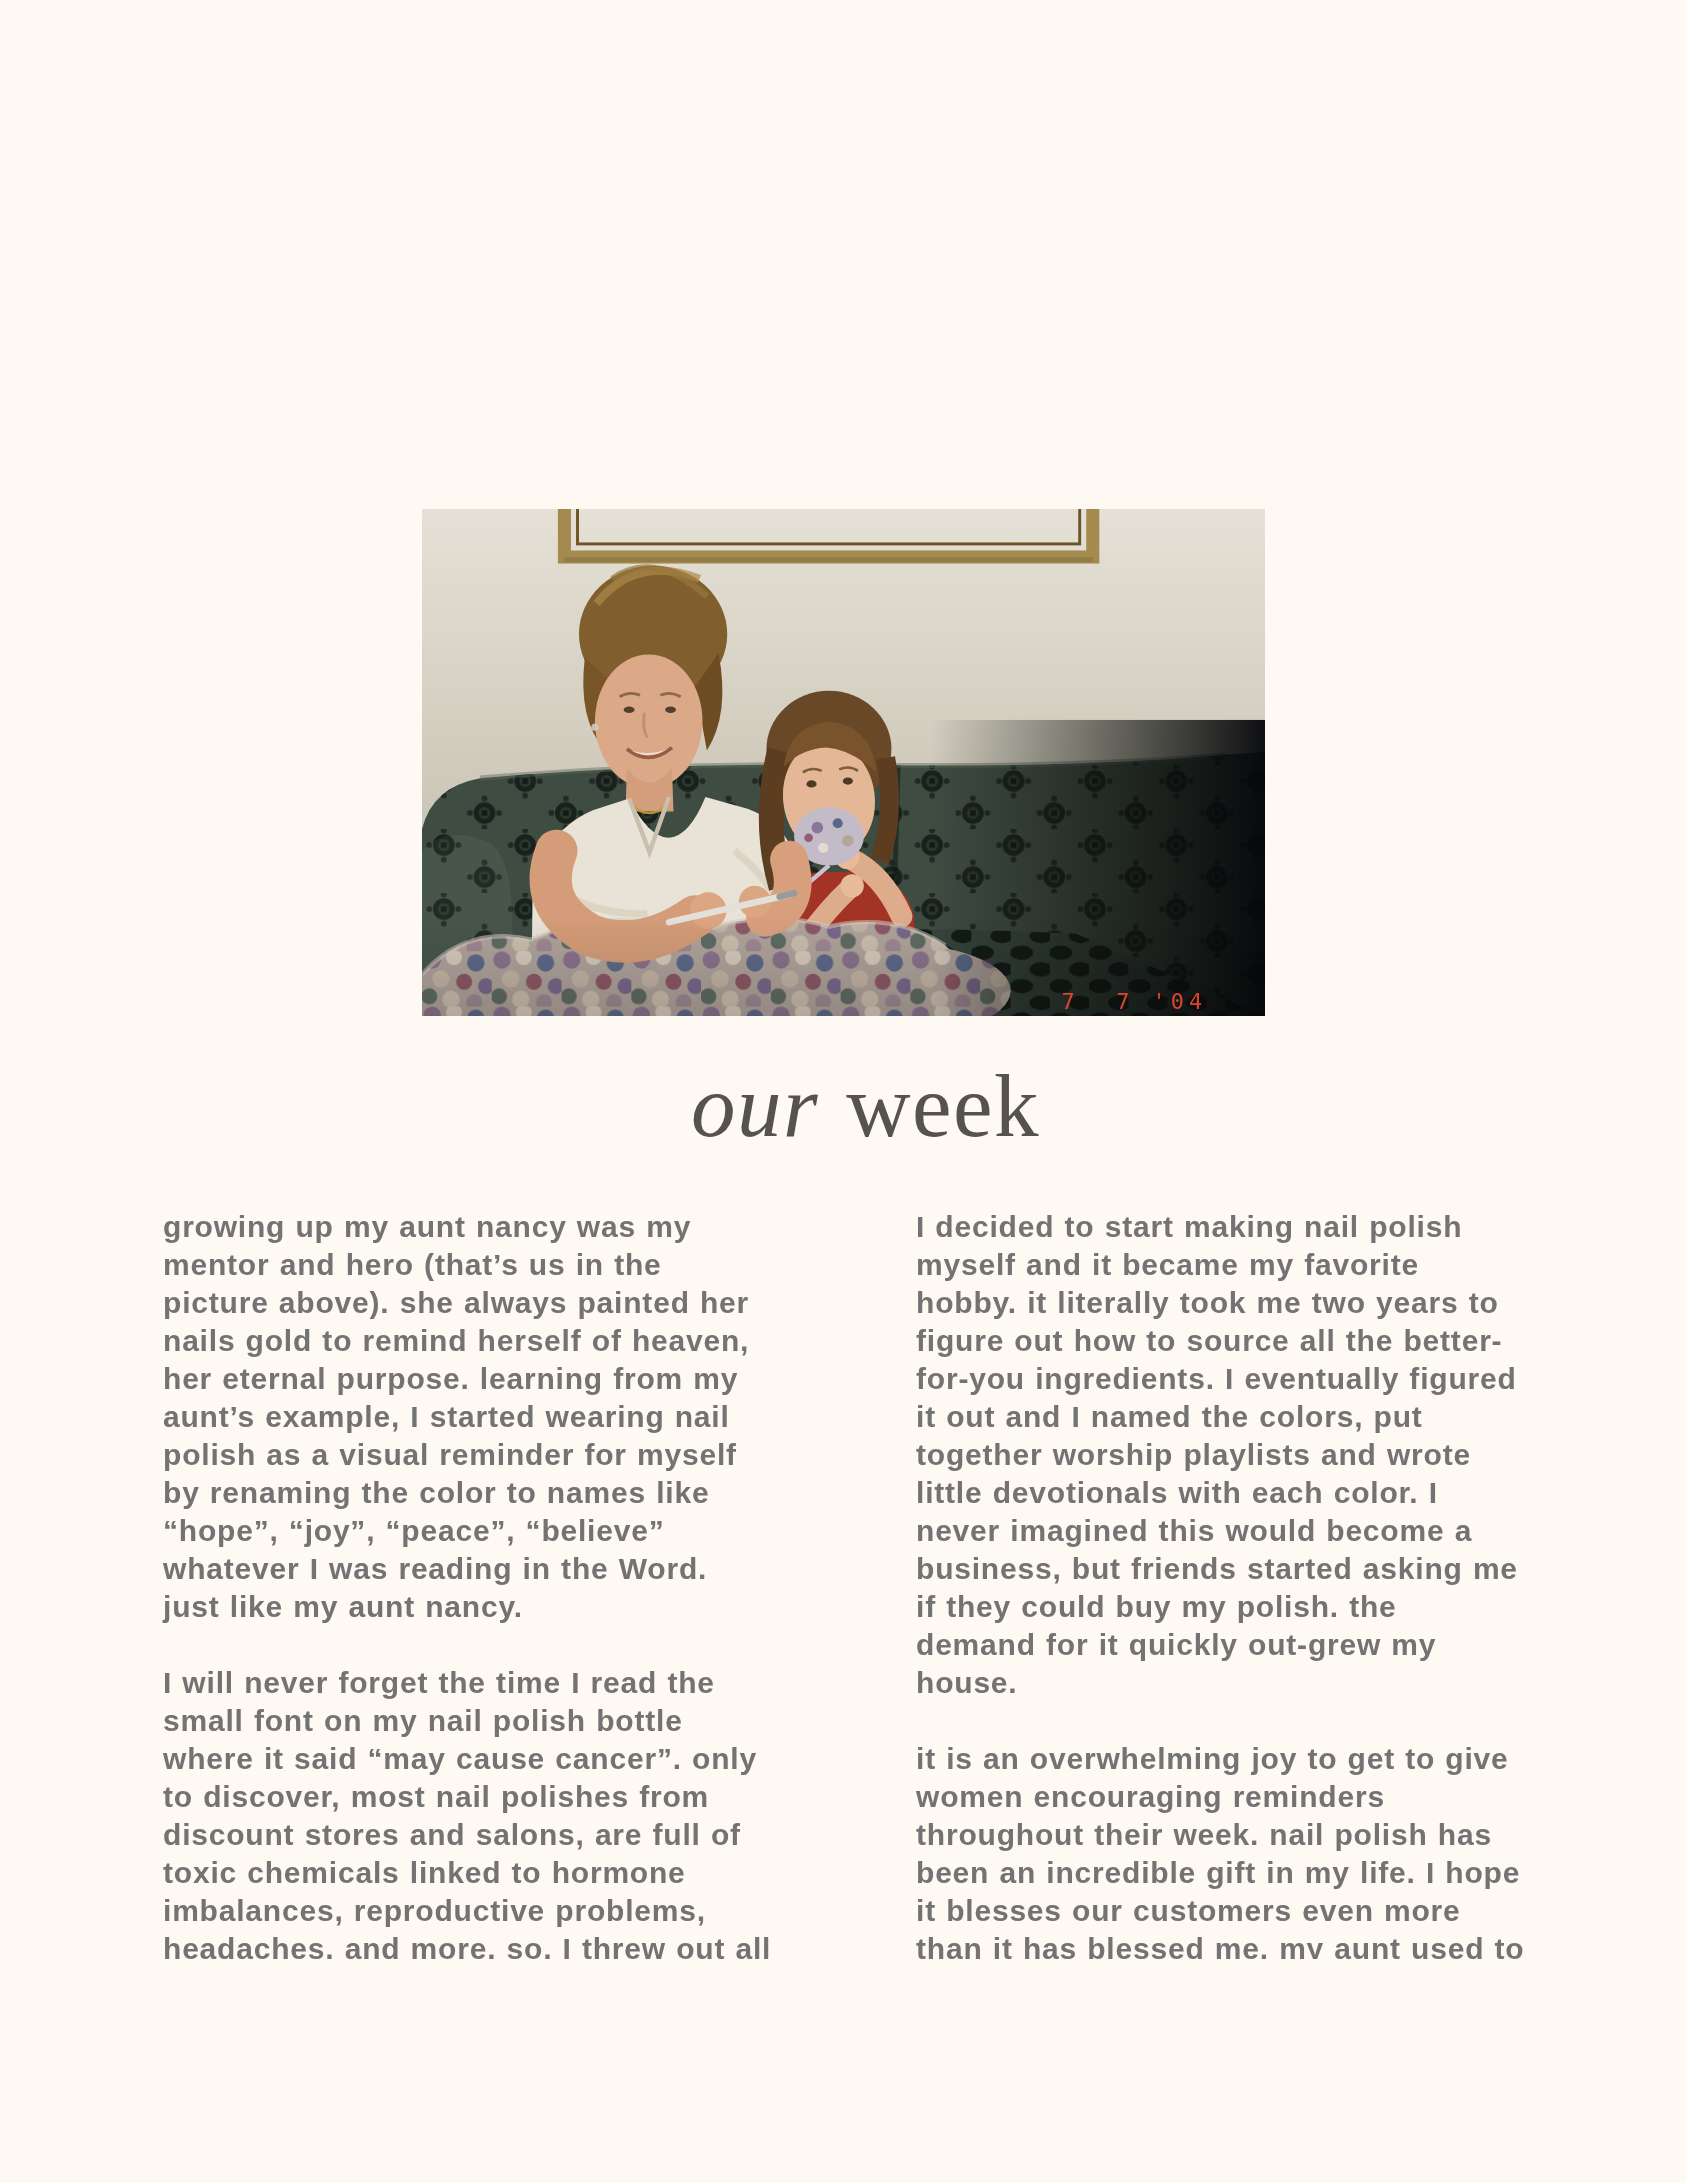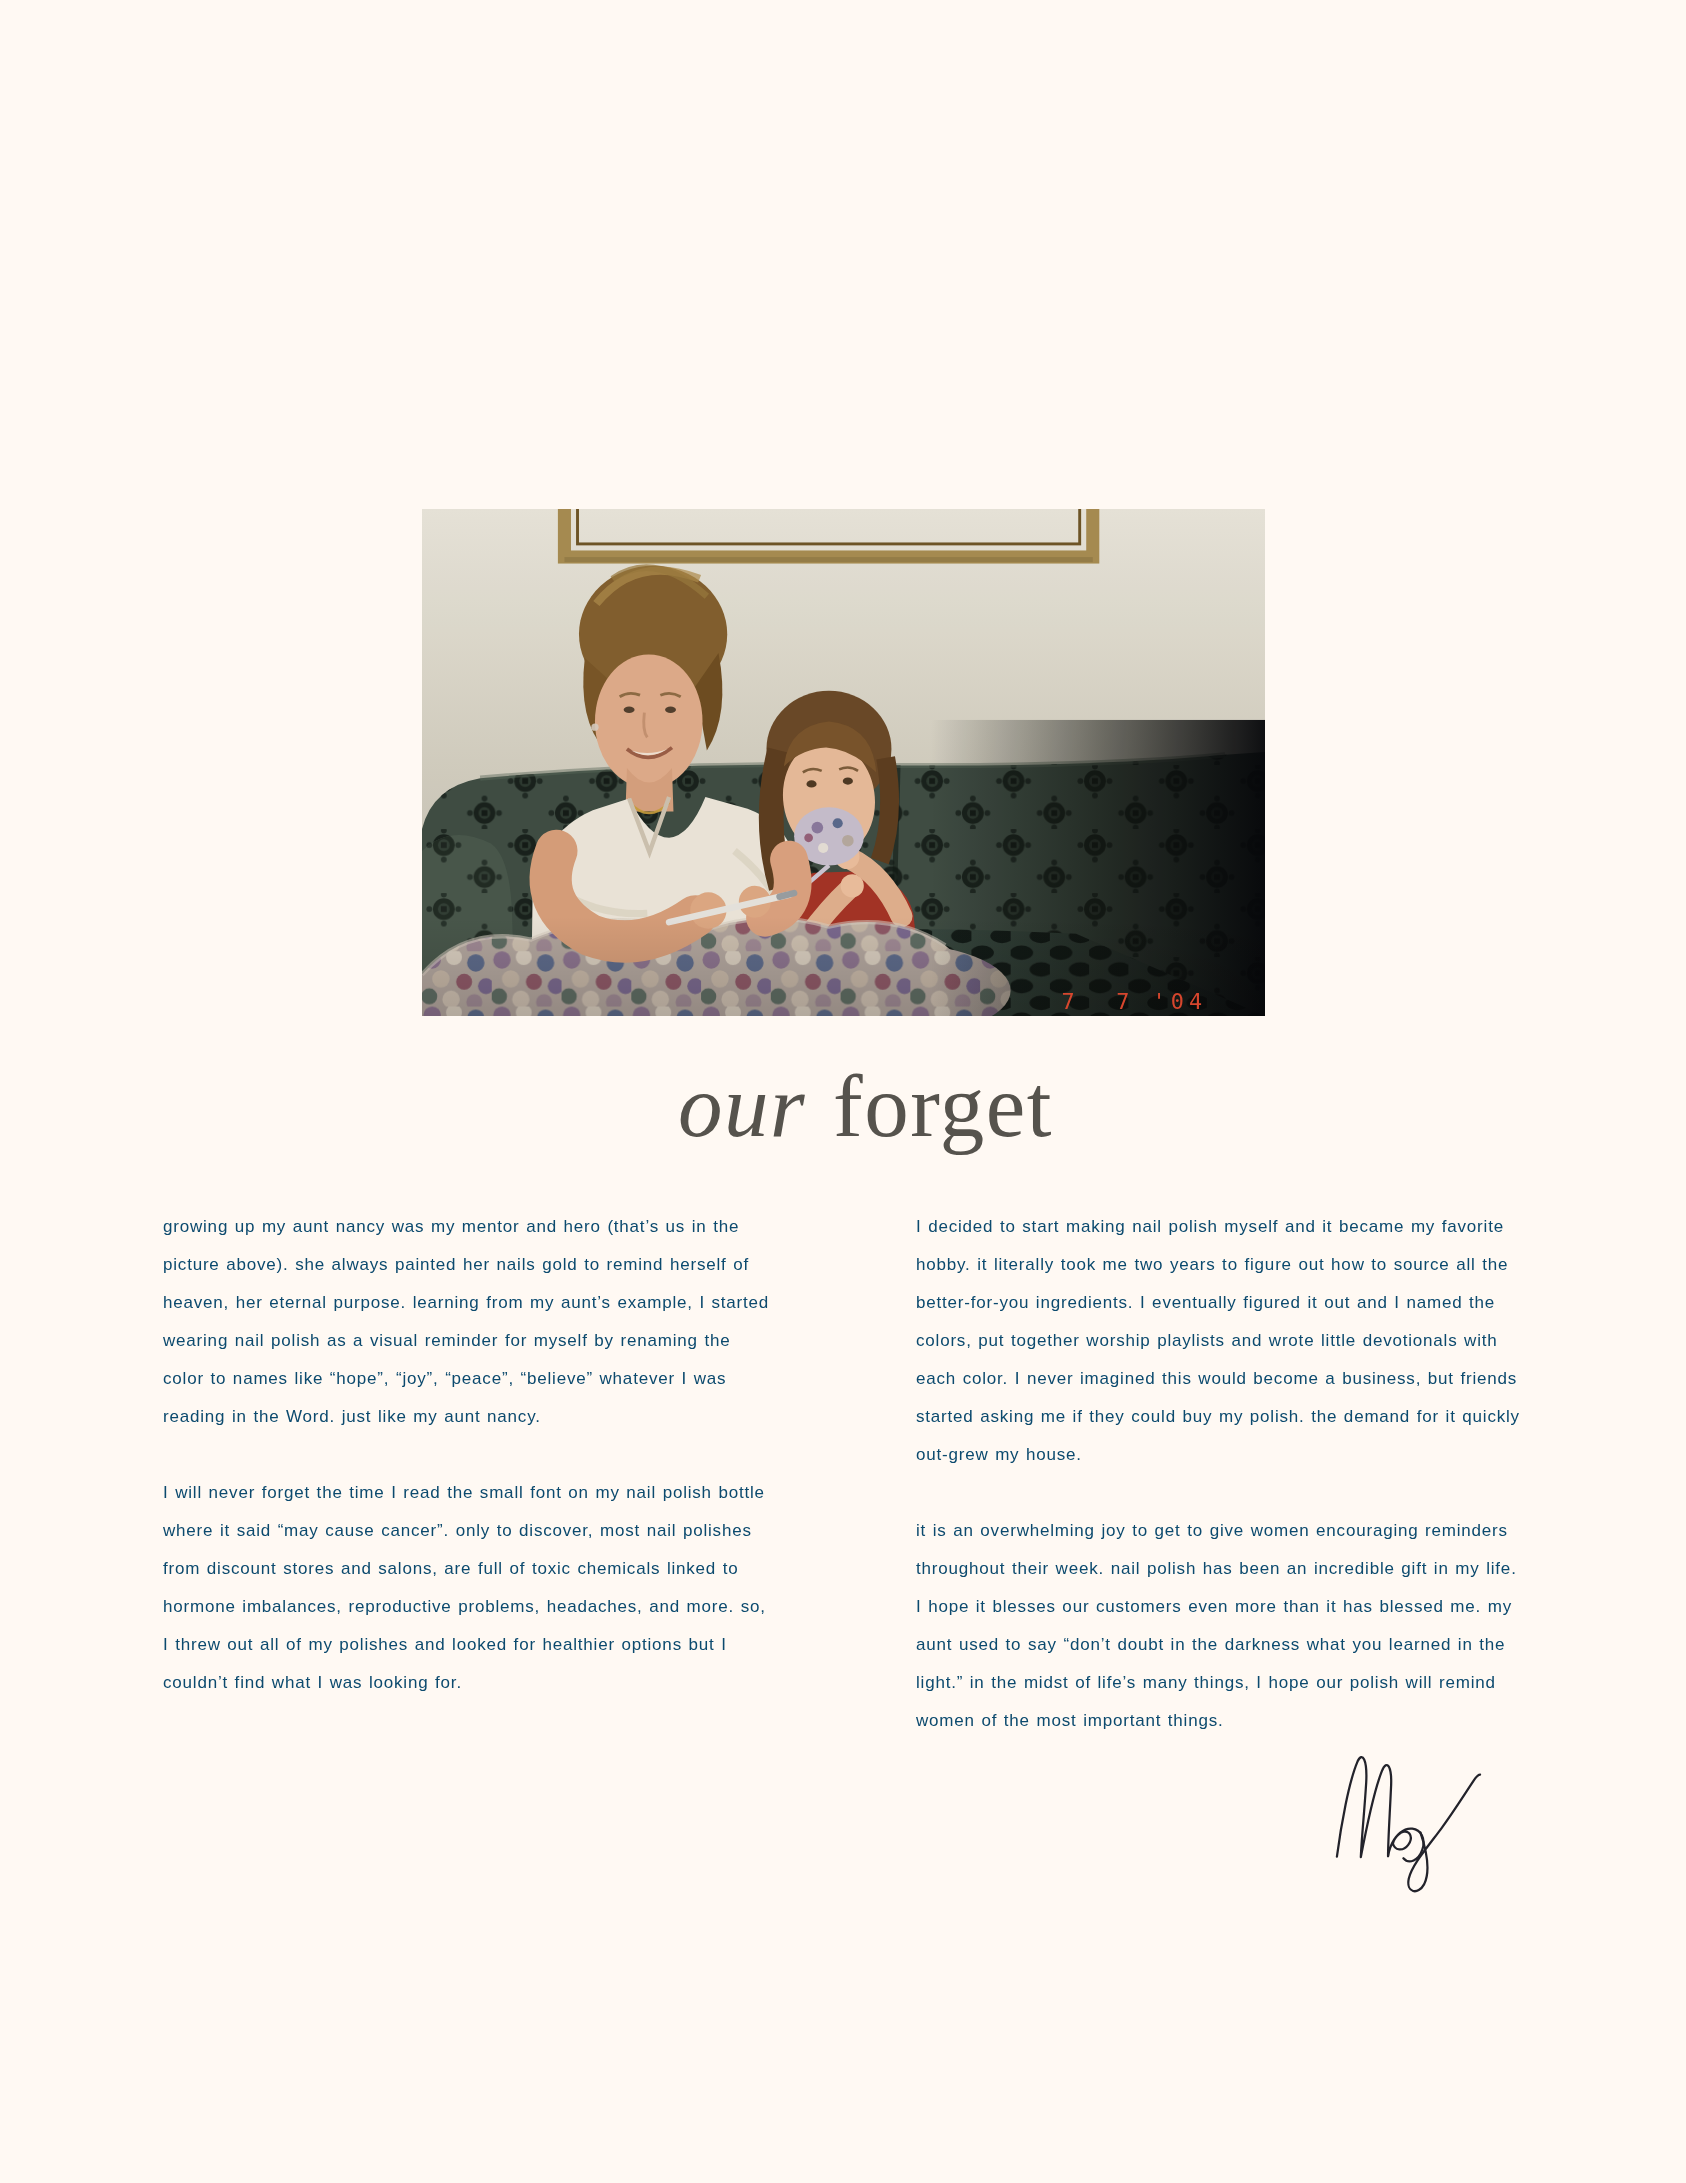--- a/index.html
+++ b/index.html
@@ -43,26 +43,26 @@
     position: absolute;
     top: 1208px;
     left: 163px;
     width: 1362px;
     display: flex;
     gap: 144px;
   }
   .col { flex: 1 1 0; min-width: 0; }
   .col p {
     margin: 0 0 38px 0;
-    font-size: 17px;
+    font-size: 30px;
     line-height: 38px;
     letter-spacing: 0.8px;
     word-spacing: 1.1px;
-    color: #0c4a6e;
-    font-weight: 400;
+    color: #737373;
+    font-weight: 700;
   }
   
   .signature {
     display: flex;
     justify-content: flex-end;
     padding-right: 42px;
     margin-top: -42px;
   }
   .signature svg { transform: rotate(-2deg); }
   .sr-only {
@@ -227,21 +227,21 @@
       </g>
 
       <rect x="700" y="290" width="460" height="407" fill="url(#shdr)"></rect>
       <rect x="0" y="560" width="1160" height="137" fill="url(#shdb)" opacity="0.35"></rect>
       <rect x="0" y="0" width="1160" height="697" fill="#3a2f1d" opacity="0.03"></rect>
 
       <text x="880" y="688" font-family="DejaVu Sans Mono, monospace" font-size="30" letter-spacing="7" fill="#e2492f" opacity="0.95">7  7 '04</text>
     </svg>
   </figure>
 
-  <h1 class="page-title"><em>our</em><span>forget</span></h1>
+  <h1 class="page-title"><em>our</em><span>week</span></h1>
 
   <div class="columns">
     <div class="col">
       <p>growing up my aunt nancy was my mentor and hero (that’s us in the picture above). she always painted her nails gold to remind herself of heaven, her eternal purpose. learning from my aunt’s example, I started wearing nail polish as a visual reminder for myself by renaming the color to names like “hope”, “joy”, “peace”, “believe” whatever I was reading in the Word. just like my aunt nancy.</p>
       <p>I will never forget the time I read the small font on my nail polish bottle where it said “may cause cancer”. only to discover, most nail polishes from discount stores and salons, are full of toxic chemicals linked to hormone imbalances, reproductive problems, headaches, and more. so, I threw out all of my polishes and looked for healthier options but I couldn’t find what I was looking for.</p>
     </div>
     <div class="col">
       <p>I decided to start making nail polish myself and it became my favorite hobby. it literally took me two years to figure out how to source all the better-for-you ingredients. I eventually figured it out and I named the colors, put together worship playlists and wrote little devotionals with each color. I never imagined this would become a business, but friends started asking me if they could buy my polish. the demand for it quickly out-grew my house.</p>
       <p>it is an overwhelming joy to get to give women encouraging reminders throughout their week. nail polish has been an incredible gift in my life. I hope it blesses our customers even more than it has blessed me. my aunt used to say “don’t doubt in the darkness what you learned in the light.” in the midst of life’s many things, I hope our polish will remind women of the most important things.</p>
 

